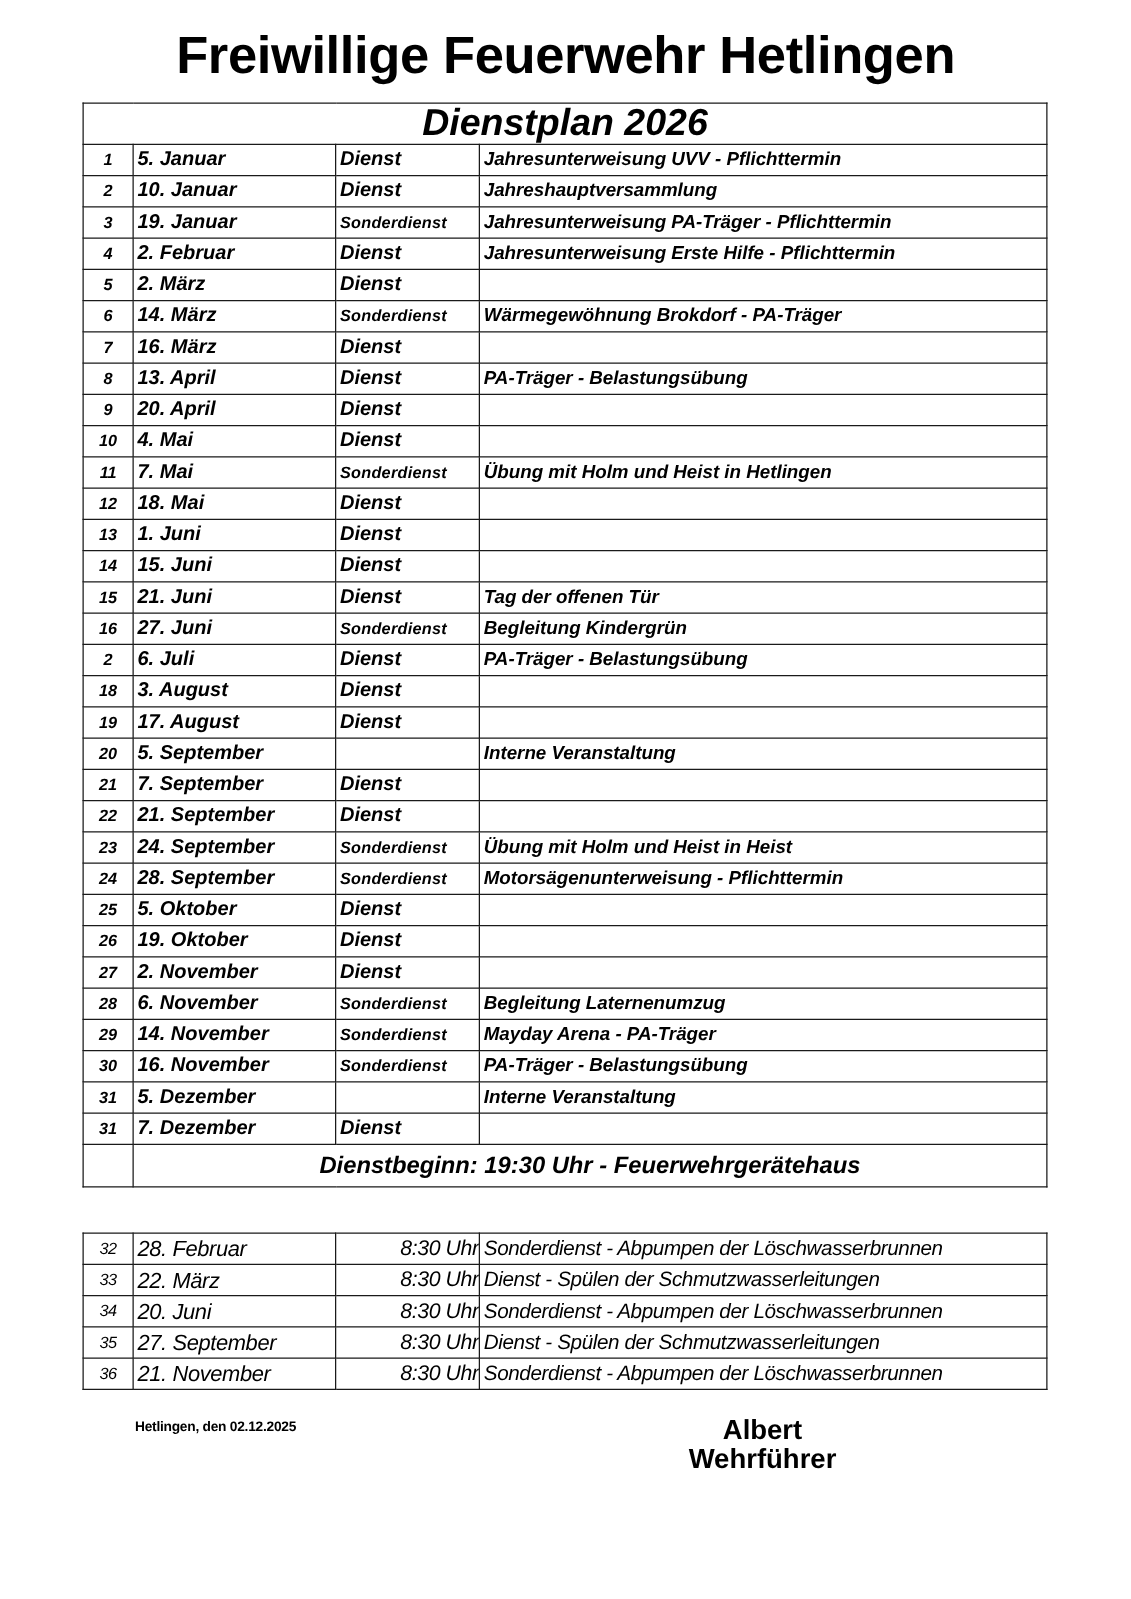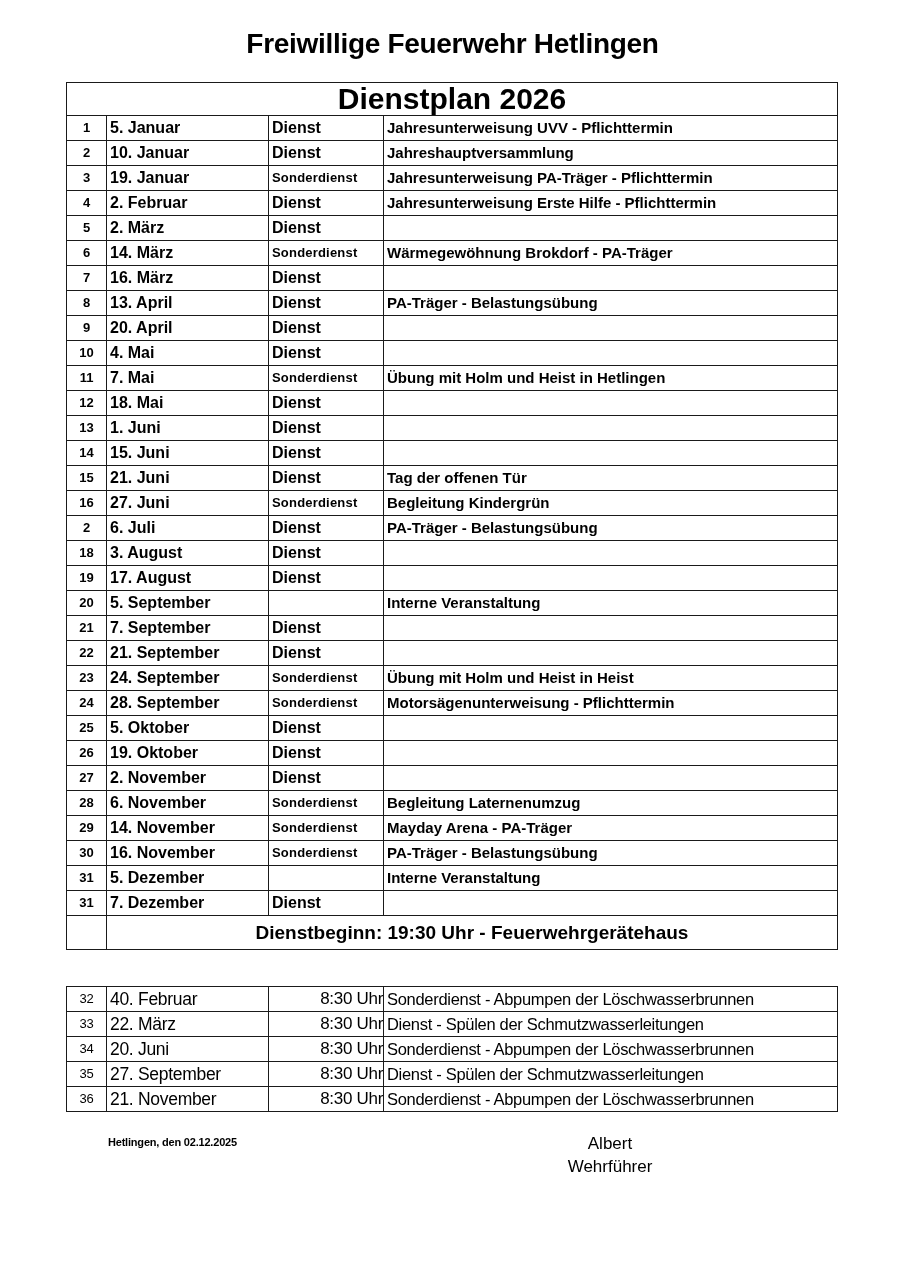--- a/index.html
+++ b/index.html
@@ -1,34 +1,34 @@
 <!DOCTYPE html>
 <html><head>
 <meta charset="utf-8">
 <style>
   html, body { margin: 0; padding: 0; background: #ffffff; }
   body { width: 905px; height: 1279px; position: relative; font-family: "Liberation Sans", sans-serif; color: #000; overflow: hidden; }
-  .title { position: absolute; left: 0; top: 18px; width: 905px; text-align: center; font-size: 28px; font-weight: bold; line-height: 52px; letter-spacing: -0.3px; }
-  table { border-collapse: collapse; position: absolute; left: 66px; width: 771px; table-layout: fixed; }
+  .title { position: absolute; left: 0; top: 18px; width: 905px; text-align: center; font-size: 42px; font-weight: bold; line-height: 52px; letter-spacing: -0.3px; }
+  table { border-collapse: collapse; position: absolute; left: 66px; width: 771px; table-layout: fixed; font-style: italic; }
   td { border: 1.5px solid #1a1a1a; padding: 0 0 0 3px; height: 24px; font-weight: bold; font-size: 16px; white-space: nowrap; overflow: hidden; line-height: 24px; }
   #main-table { top: 82px; }
   .hdr td { height: 32px; font-size: 30px; text-align: center; line-height: 32px; padding: 0; }
   td.num { text-align: center; font-size: 13px; padding: 0; }
   td.type { font-size: 16px; }
   td.type.sonder { font-size: 13px; letter-spacing: 0.2px; }
   td.desc { font-size: 15px; }
   .footer-row td.banner { height: 33px; text-align: center; font-size: 19px; padding: 0; }
   #sec-table { top: 986px; }
   #sec-table td { font-weight: normal; font-size: 17px; letter-spacing: -0.3px; }
   #sec-table td.num { font-size: 13px; }
   #sec-table td.time { text-align: right; padding: 0; }
   #sec-table td.sdesc { font-size: 16.5px; }
   #sec-table td.date2 { font-size: 17.5px; }
   .place { position: absolute; left: 108px; top: 1136px; font-size: 11px; font-weight: bold; letter-spacing: -0.2px; }
-  .sig { position: absolute; left: 540px; width: 140px; text-align: center; font-size: 17px; font-weight: normal; line-height: 23px; }
+  .sig { position: absolute; left: 540px; width: 140px; text-align: center; font-size: 22px; font-weight: bold; line-height: 23px; }
   .sig.name { top: 1132px; }
   .sig.role { top: 1155px; }
 </style>
 </head>
 <body>
 
 <div class="title">Freiwillige Feuerwehr Hetlingen</div>
 
 <table id="main-table">
   <colgroup>
@@ -243,21 +243,21 @@
 <table id="sec-table">
   <colgroup>
     <col style="width:40px">
       <col style="width:162px">
       <col style="width:115px">
       <col style="width:454px">
   </colgroup>
   <tbody id="sec-body">
       <tr>
         <td class="num">32</td>
-        <td class="date2">40. Februar</td>
+        <td class="date2">28. Februar</td>
         <td class="time">8:30 Uhr</td>
         <td class="sdesc">Sonderdienst - Abpumpen der Löschwasserbrunnen</td>
       </tr>
       <tr>
         <td class="num">33</td>
         <td class="date2">22. März</td>
         <td class="time">8:30 Uhr</td>
         <td class="sdesc">Dienst - Spülen der Schmutzwasserleitungen</td>
       </tr>
       <tr>

